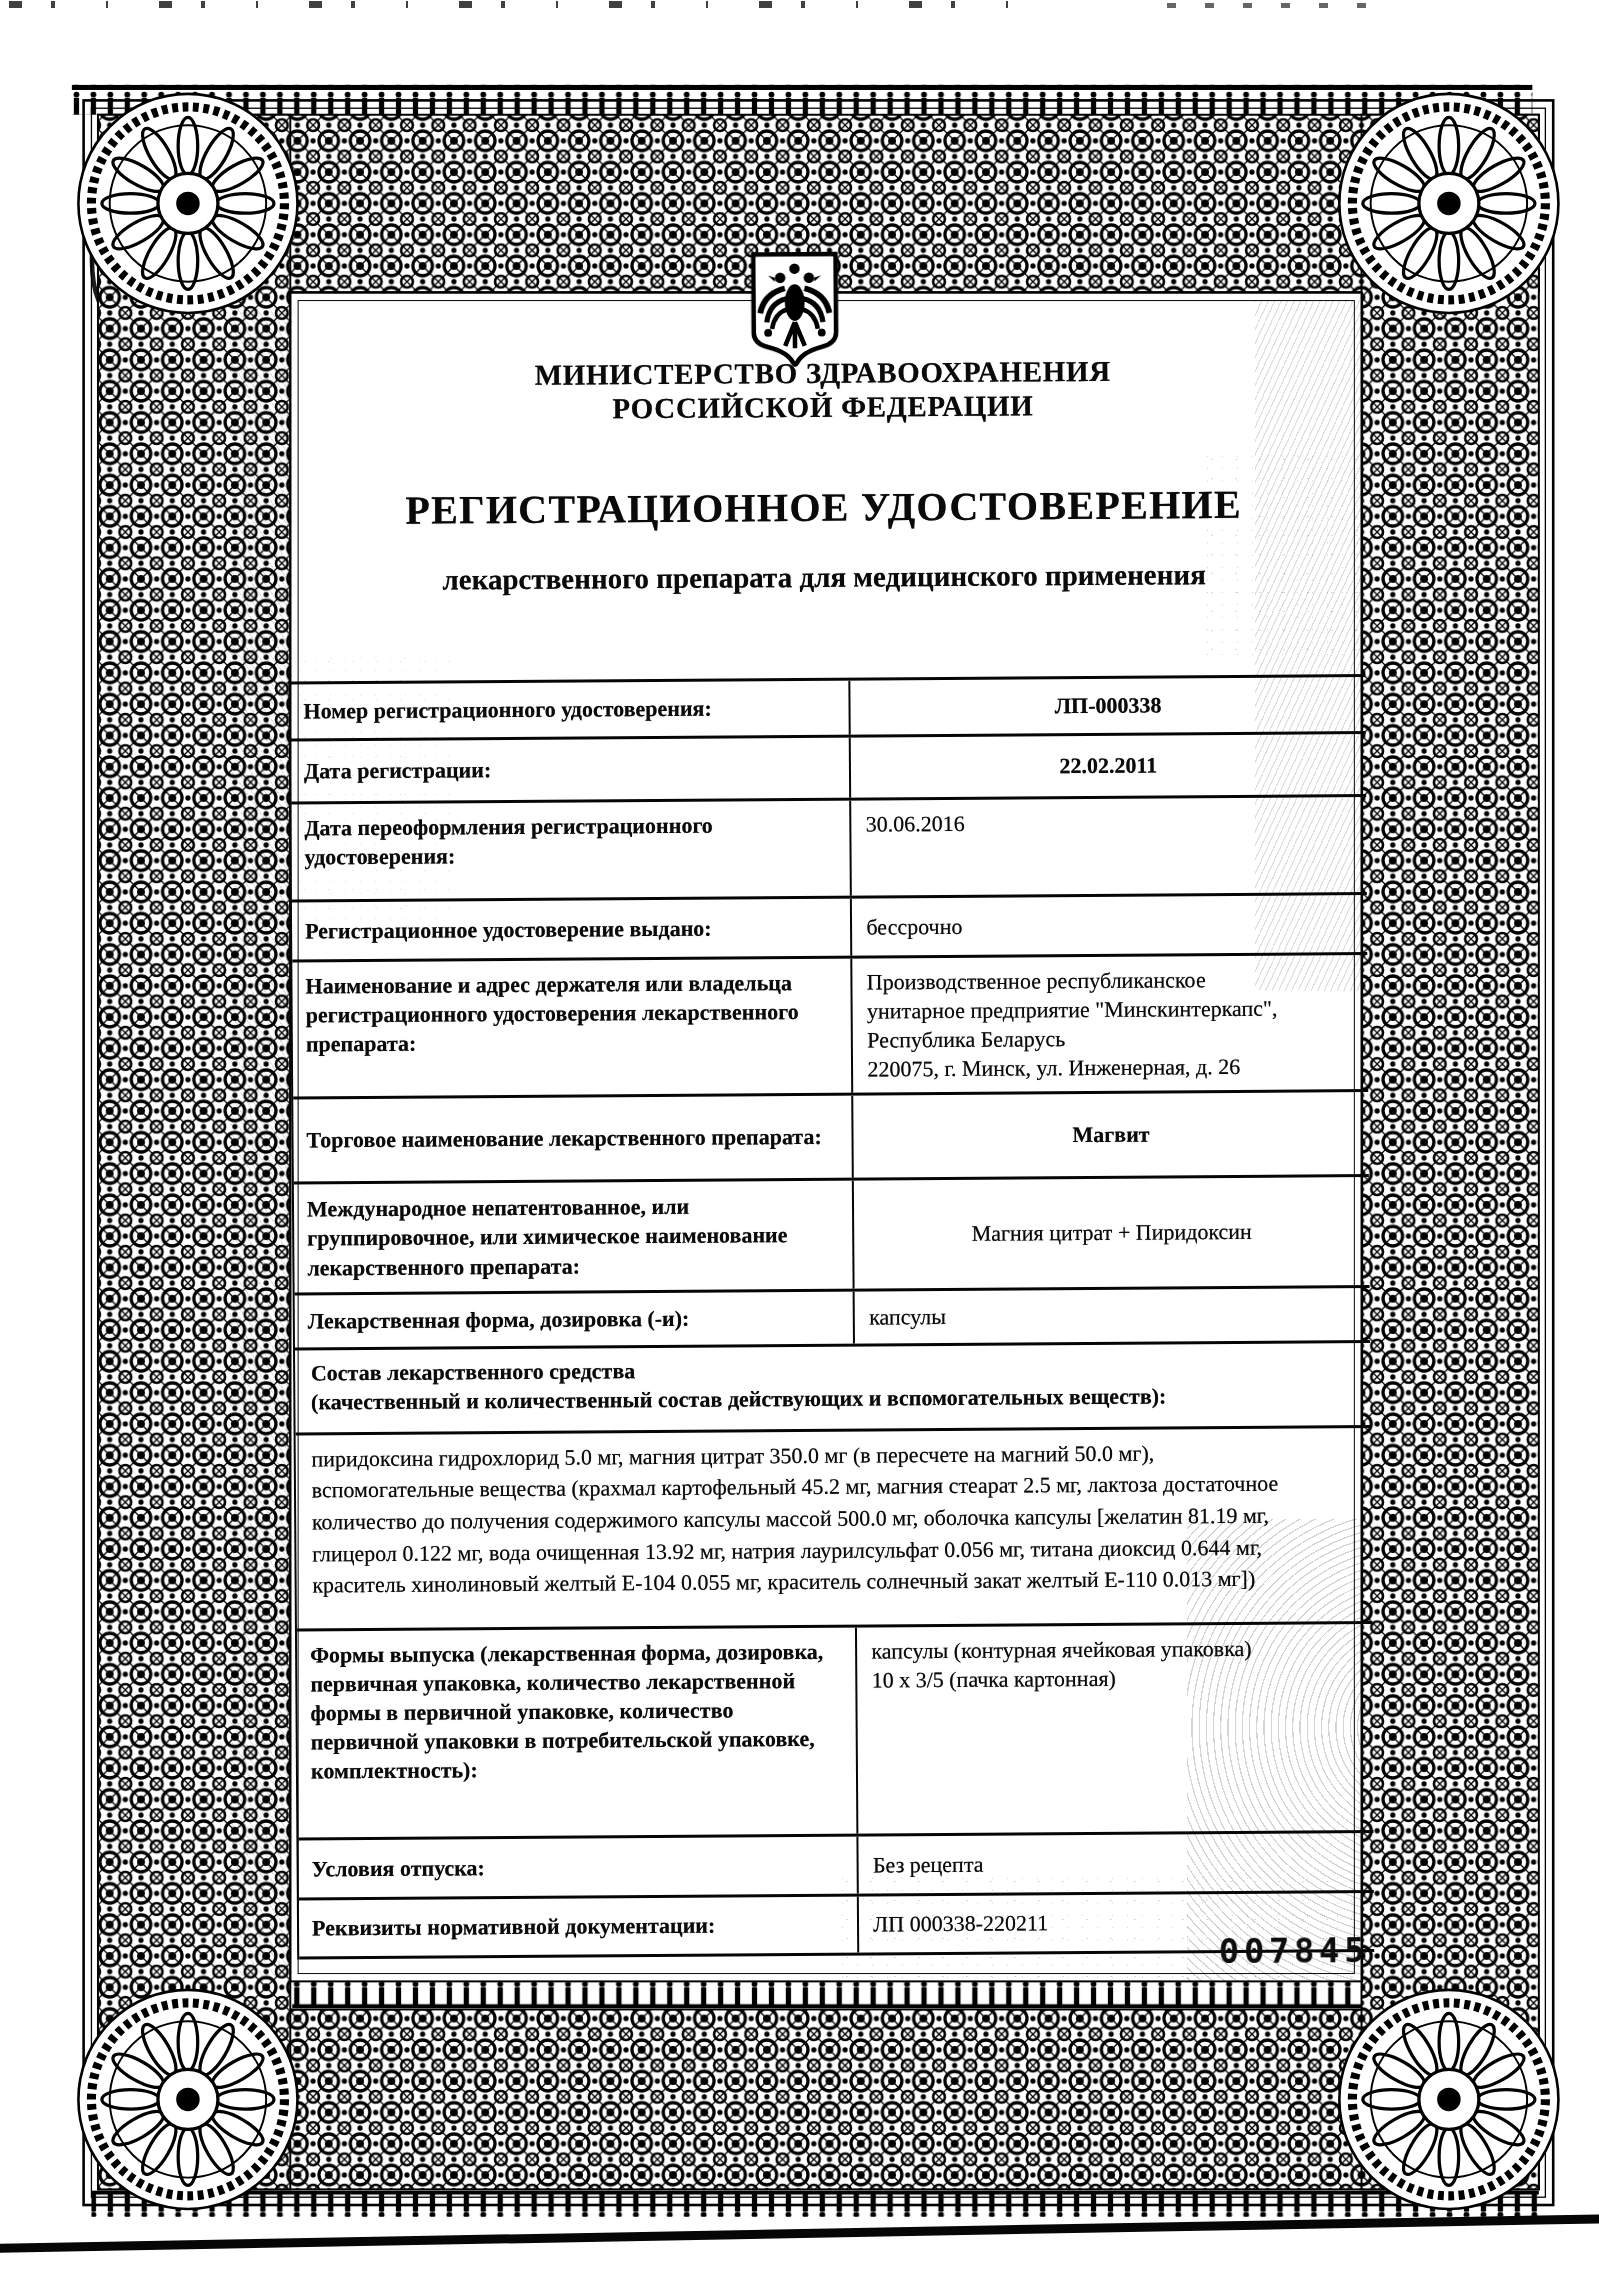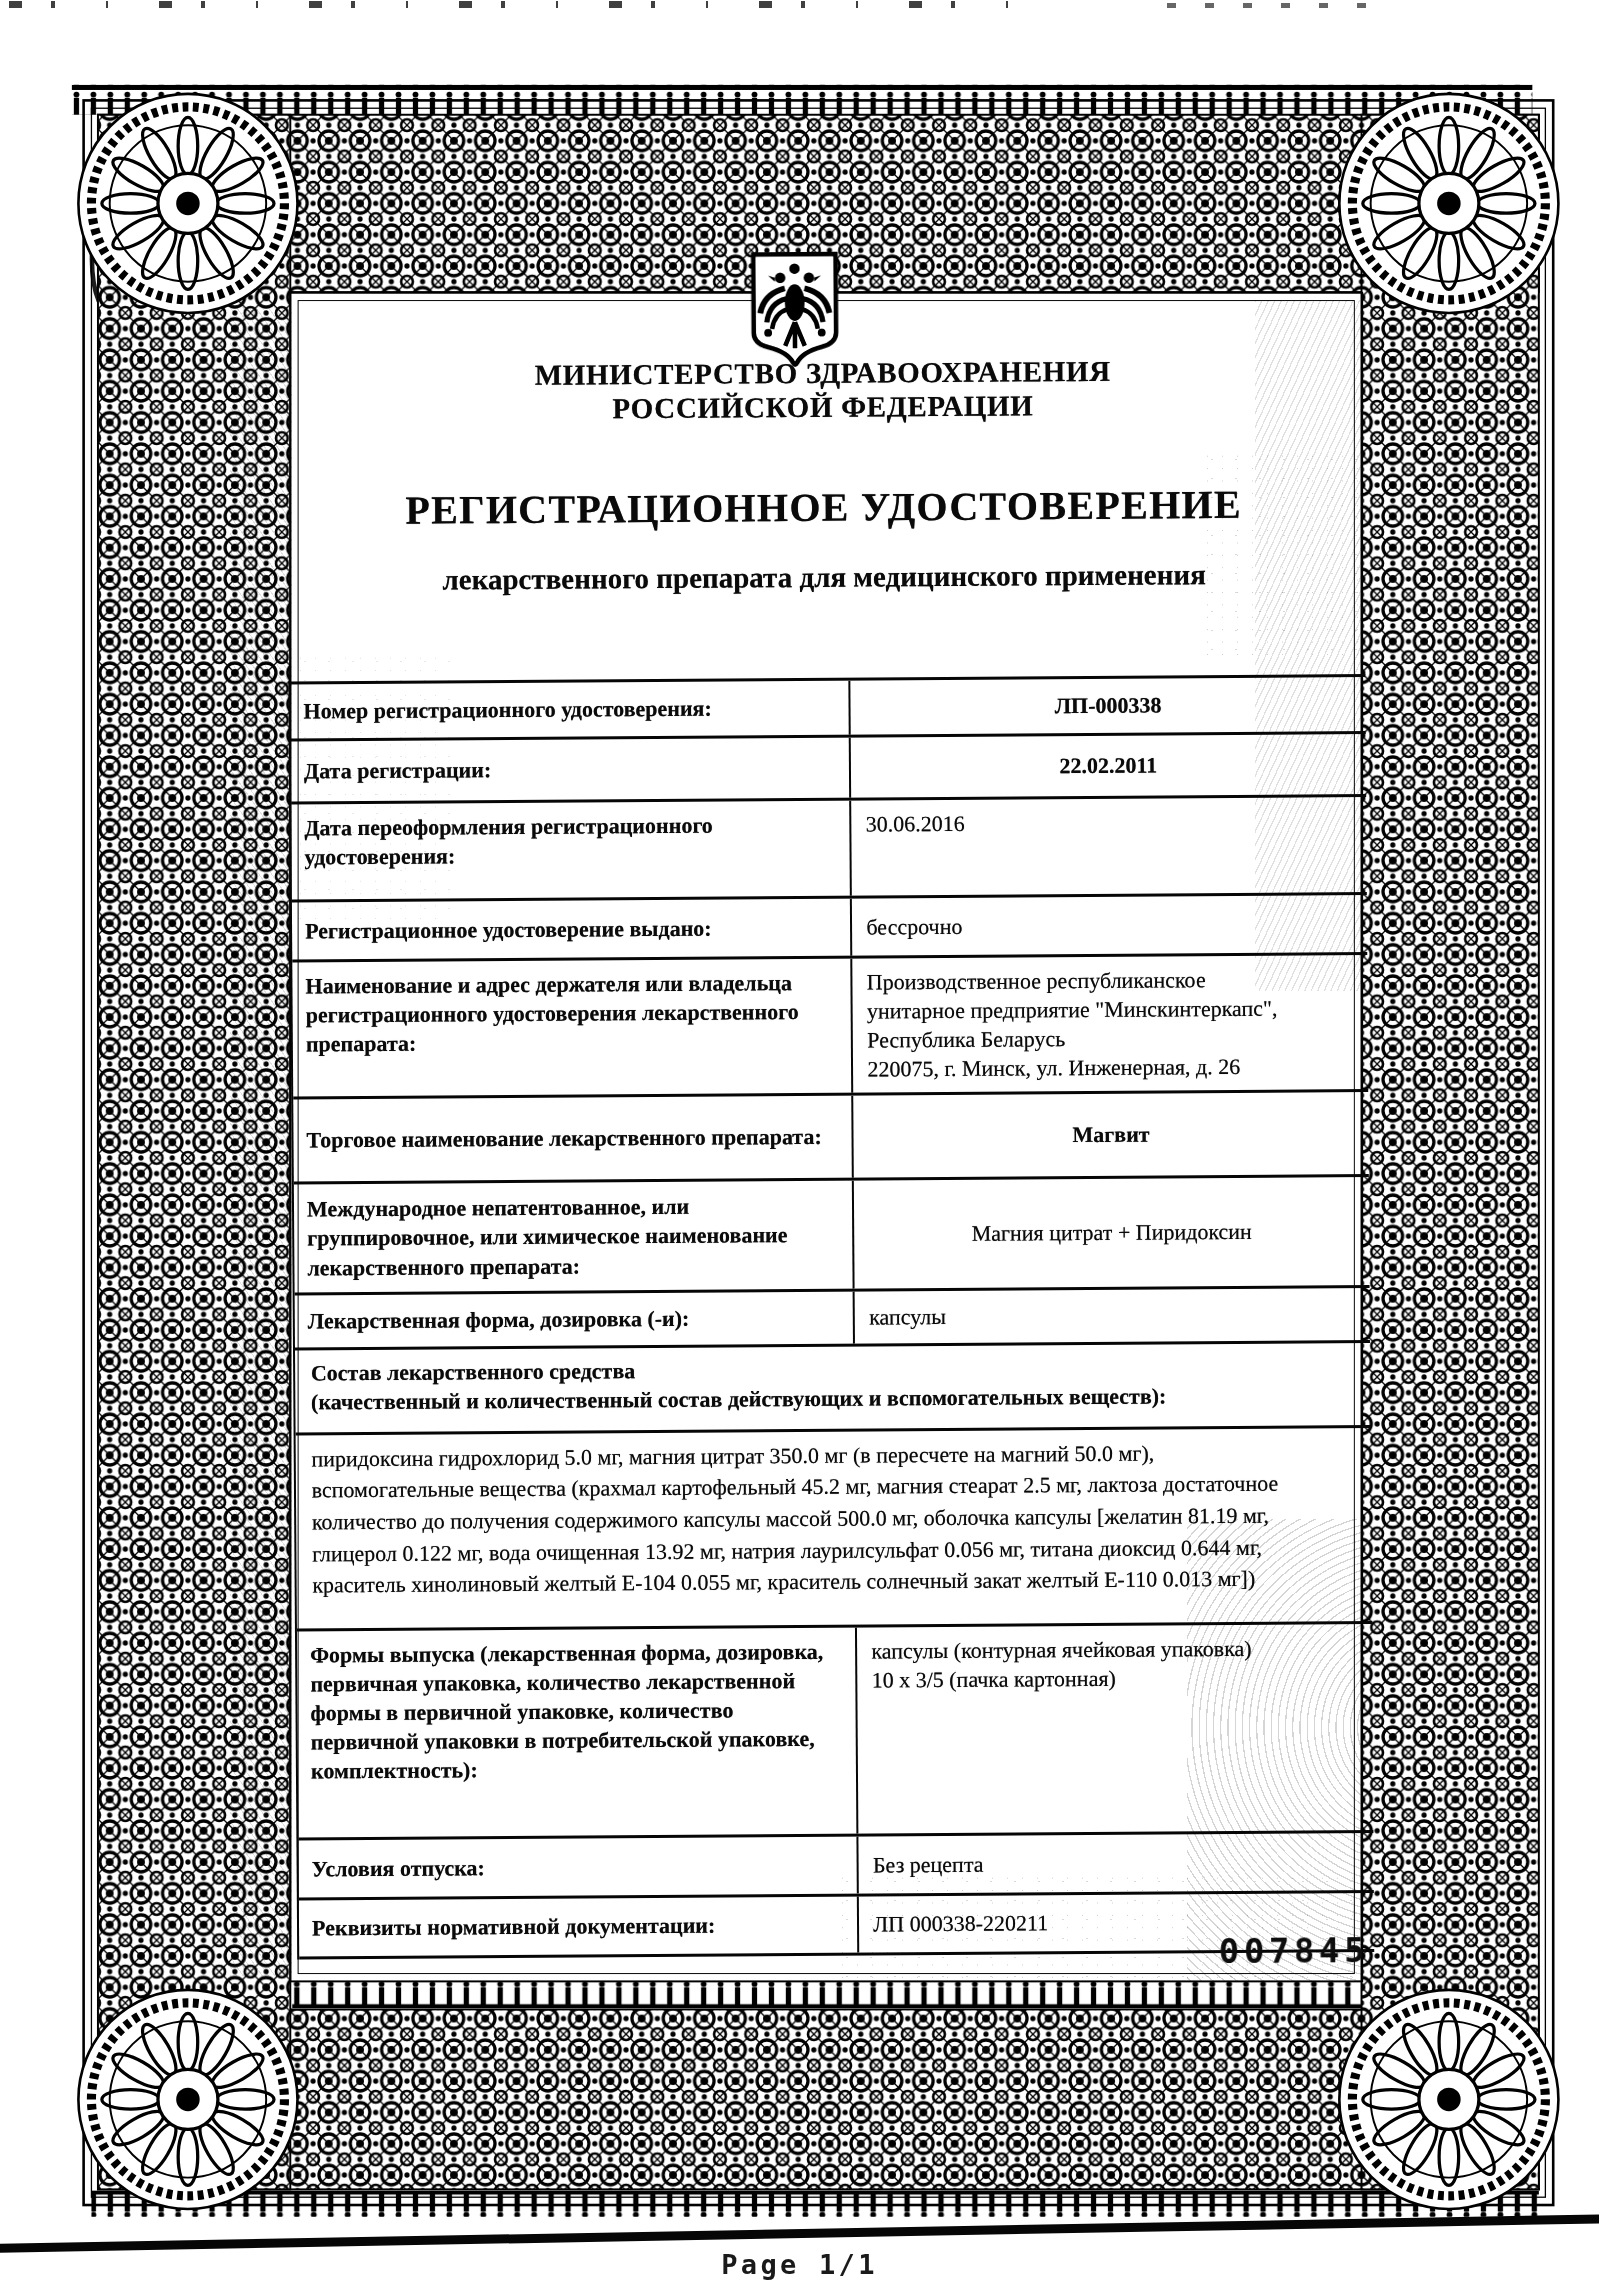--- a/index.html
+++ b/index.html
@@ -253,16 +253,15 @@
         <div class="lcell">Реквизиты нормативной документации:</div>
         <div class="vcell">ЛП 000338-220211</div>
       </div>
 
     </div>
 
     <div class="serial">007845</div>
   </div>
 
   <div class="footline"></div>
-  <div class="pagenum">Page 1/1</div>
 
 </div>
 
 
 </body></html>

